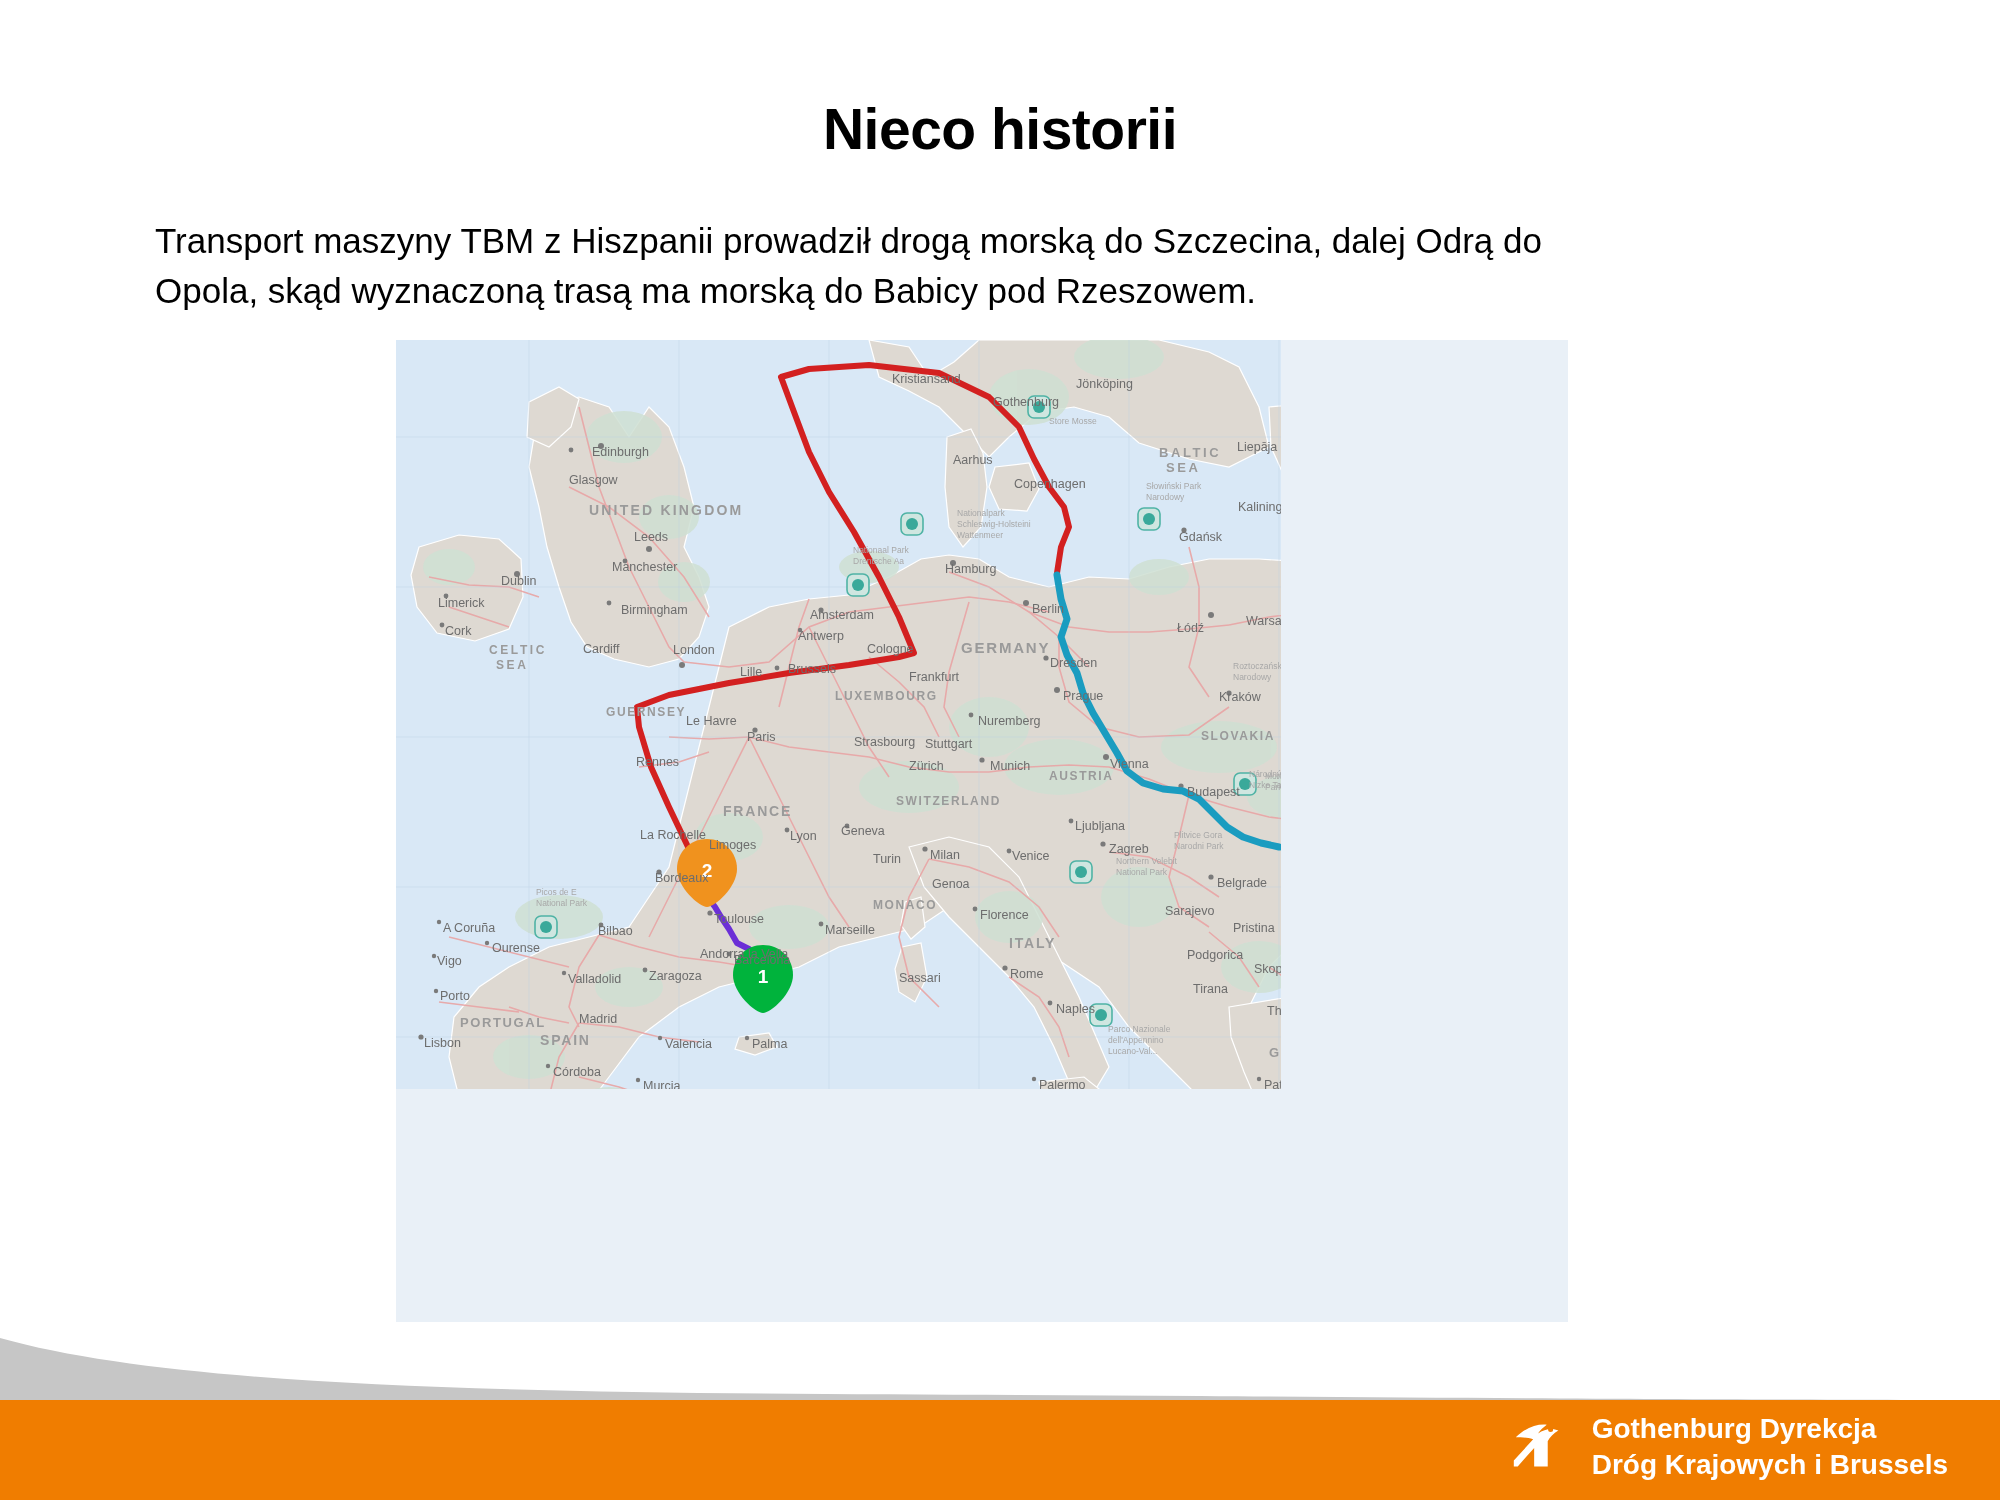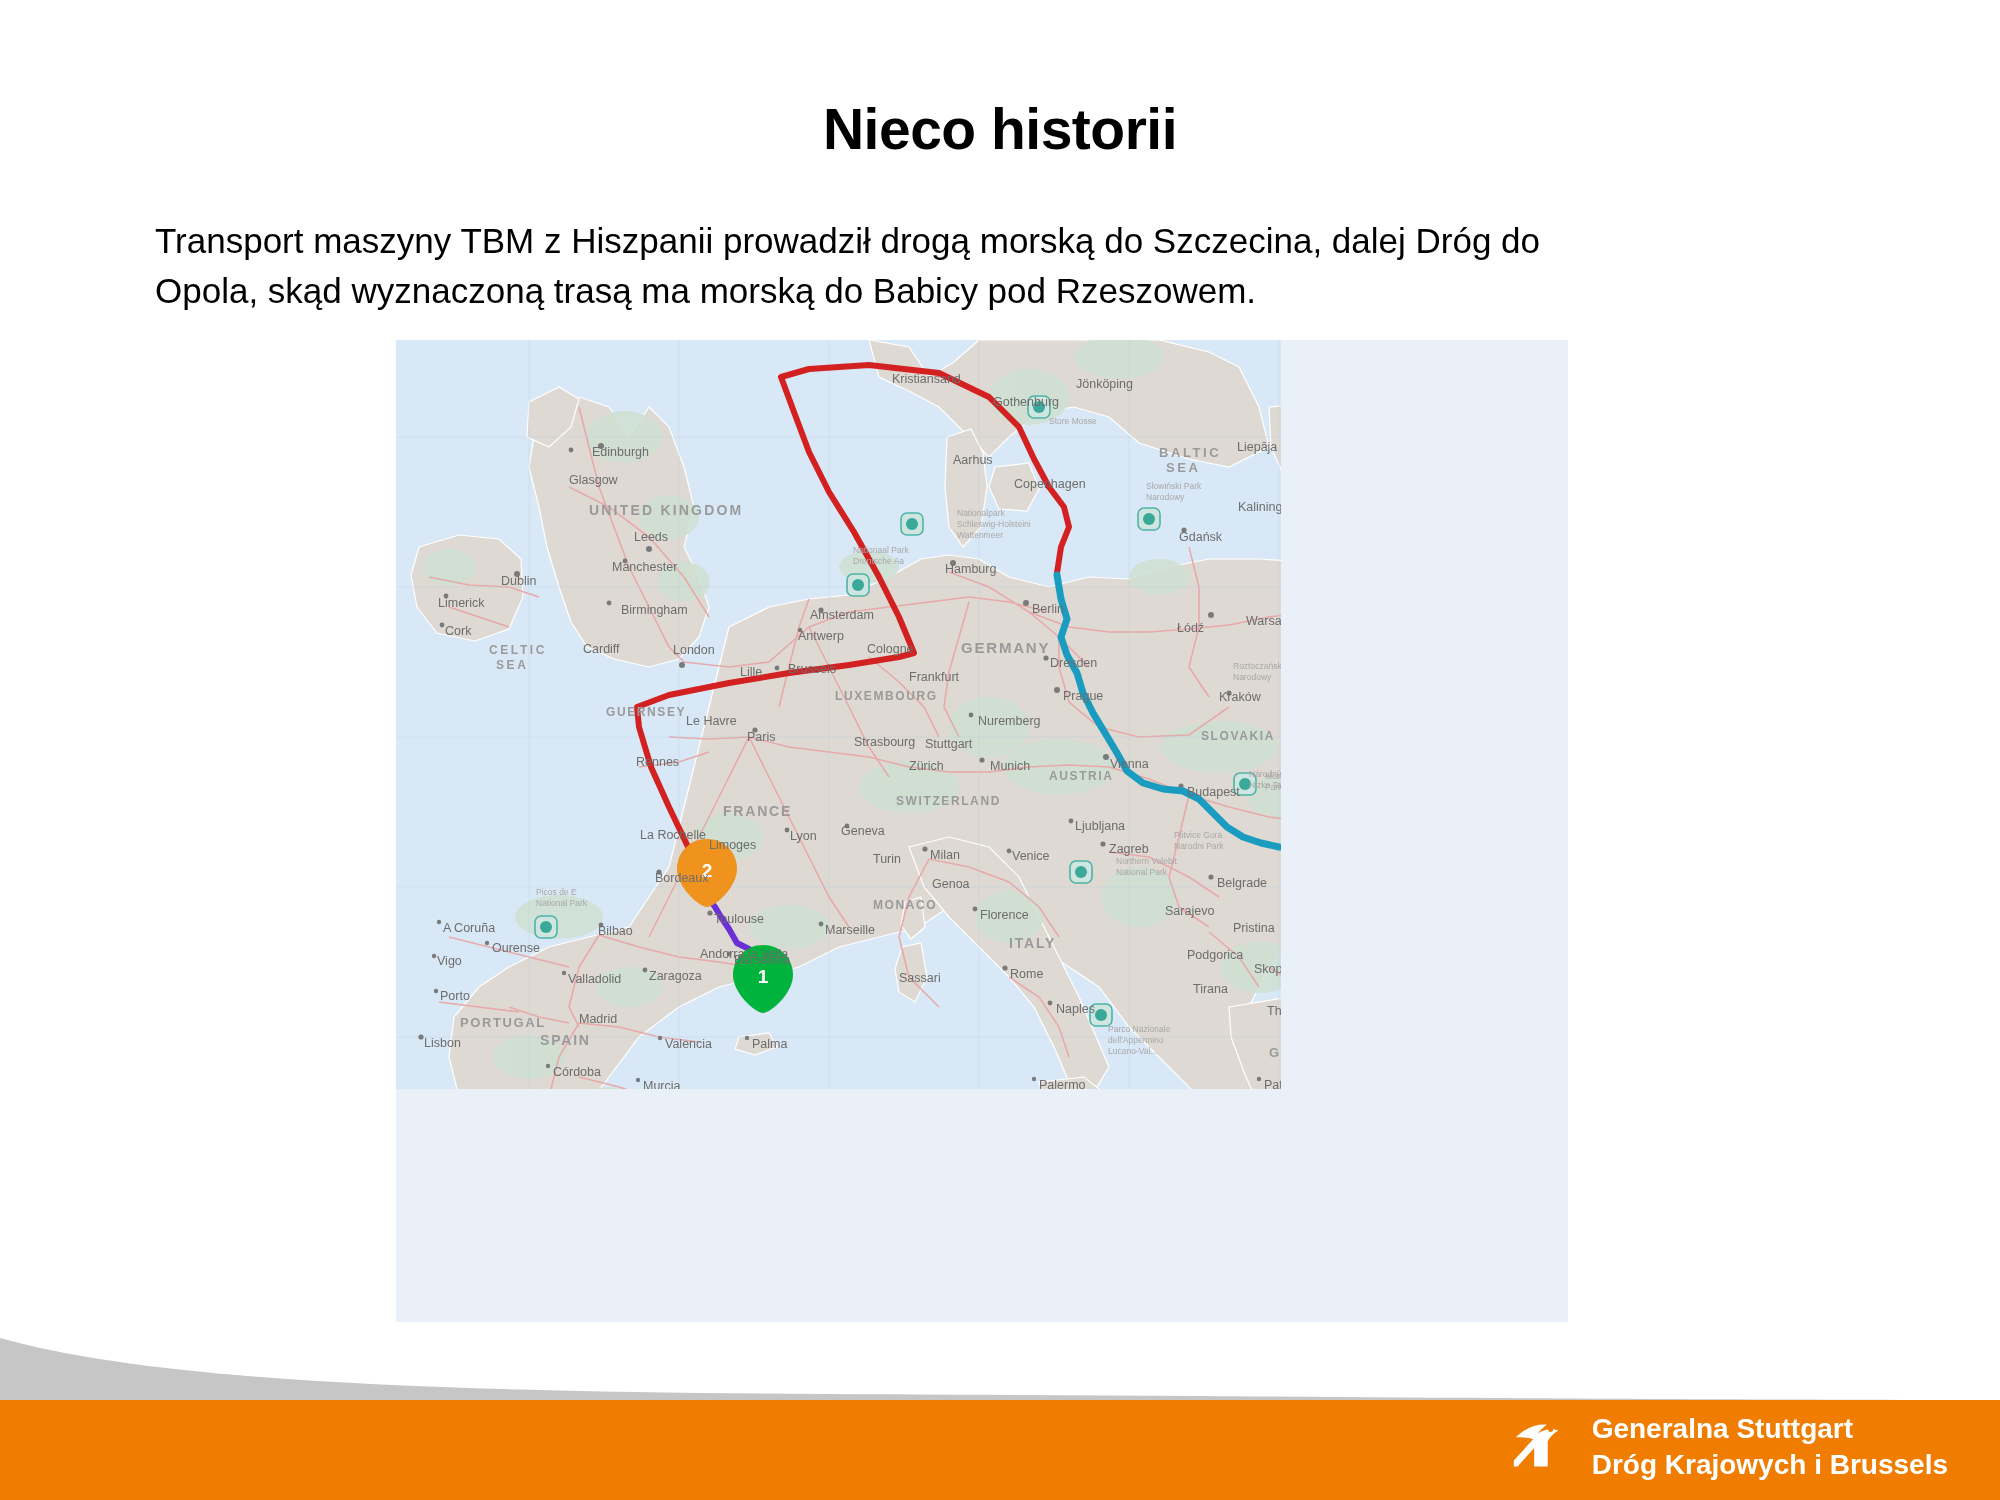--- a/index.html
+++ b/index.html
@@ -94,21 +94,21 @@
   }
 </style>
 </head>
 <body>
 
 <div id="slide">
 
   <div id="slide-title">Nieco historii</div>
 
   <div id="slide-body">
-    <div>Transport maszyny TBM z Hiszpanii prowadził drogą morską do Szczecina, dalej Dróg do</div>
+    <div>Transport maszyny TBM z Hiszpanii prowadził drogą morską do Szczecina, dalej Odrą do</div>
     <div>Opola, skąd wyznaczoną trasą ma morską do Babicy pod Rzeszowem.</div>
   </div>
 
   <div id="map-figure">
     <svg id="map-canvas" viewBox="0 0 1172 982" preserveAspectRatio="none">
       <defs>
         <clipPath id="mapclip">
             <rect x="0" y="0" width="1172" height="982"></rect>
           </clipPath>
       </defs>
@@ -537,19 +537,19 @@
 
   <div id="footer-bar">
     <div id="footer-logo">
       <svg class="logo-mark" viewBox="0 0 64 64">
         <path d="M8,22 C18,12 30,8 40,9 C36,12 33,15 31,18 C38,13 46,12 52,15
                  C47,18 43,22 41,26 L41,52 L27,52 L27,33 L10,52 L6,52 L6,46
                  L26,24 C20,22 13,22 8,22 Z" fill="#ffffff"></path>
         <circle cx="44" cy="14" r="2.6" fill="#F07D00"></circle>
       </svg>
       <div class="logo-text">
-        <div>Generalna Stuttgart</div>
+        <div>Gothenburg Dyrekcja</div>
         <div>Dróg Krajowych i Brussels</div>
       </div>
     </div>
   </div>
 
 </div>
 
 </body></html>

